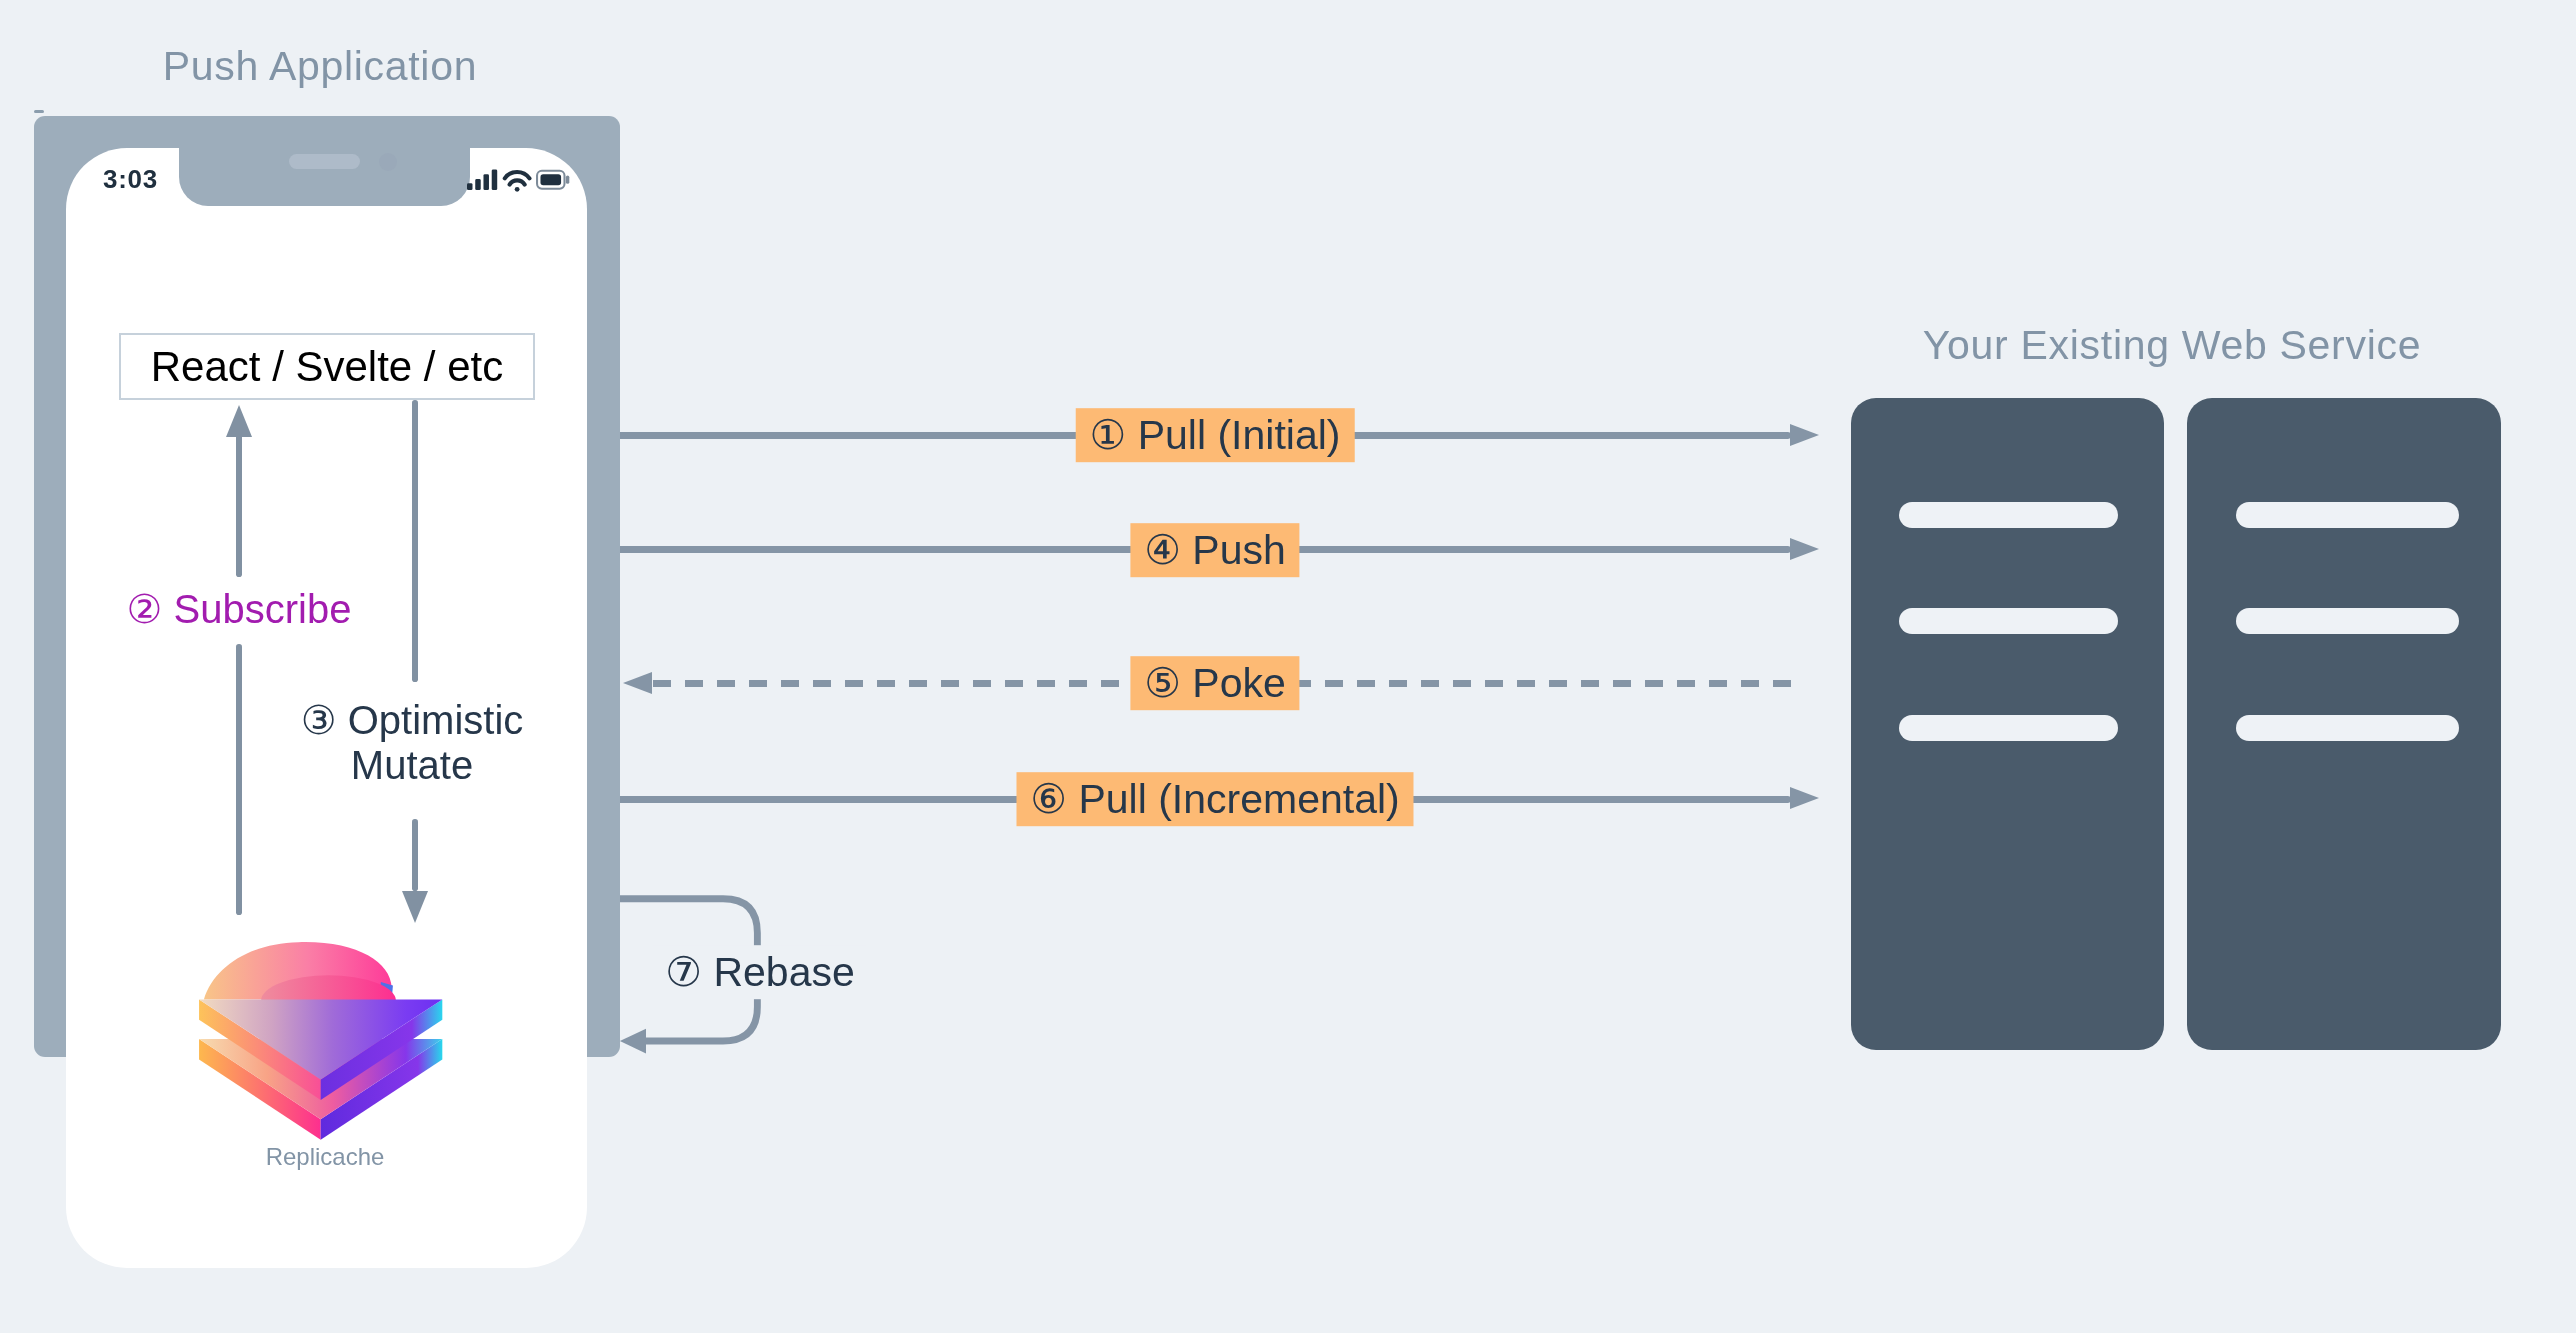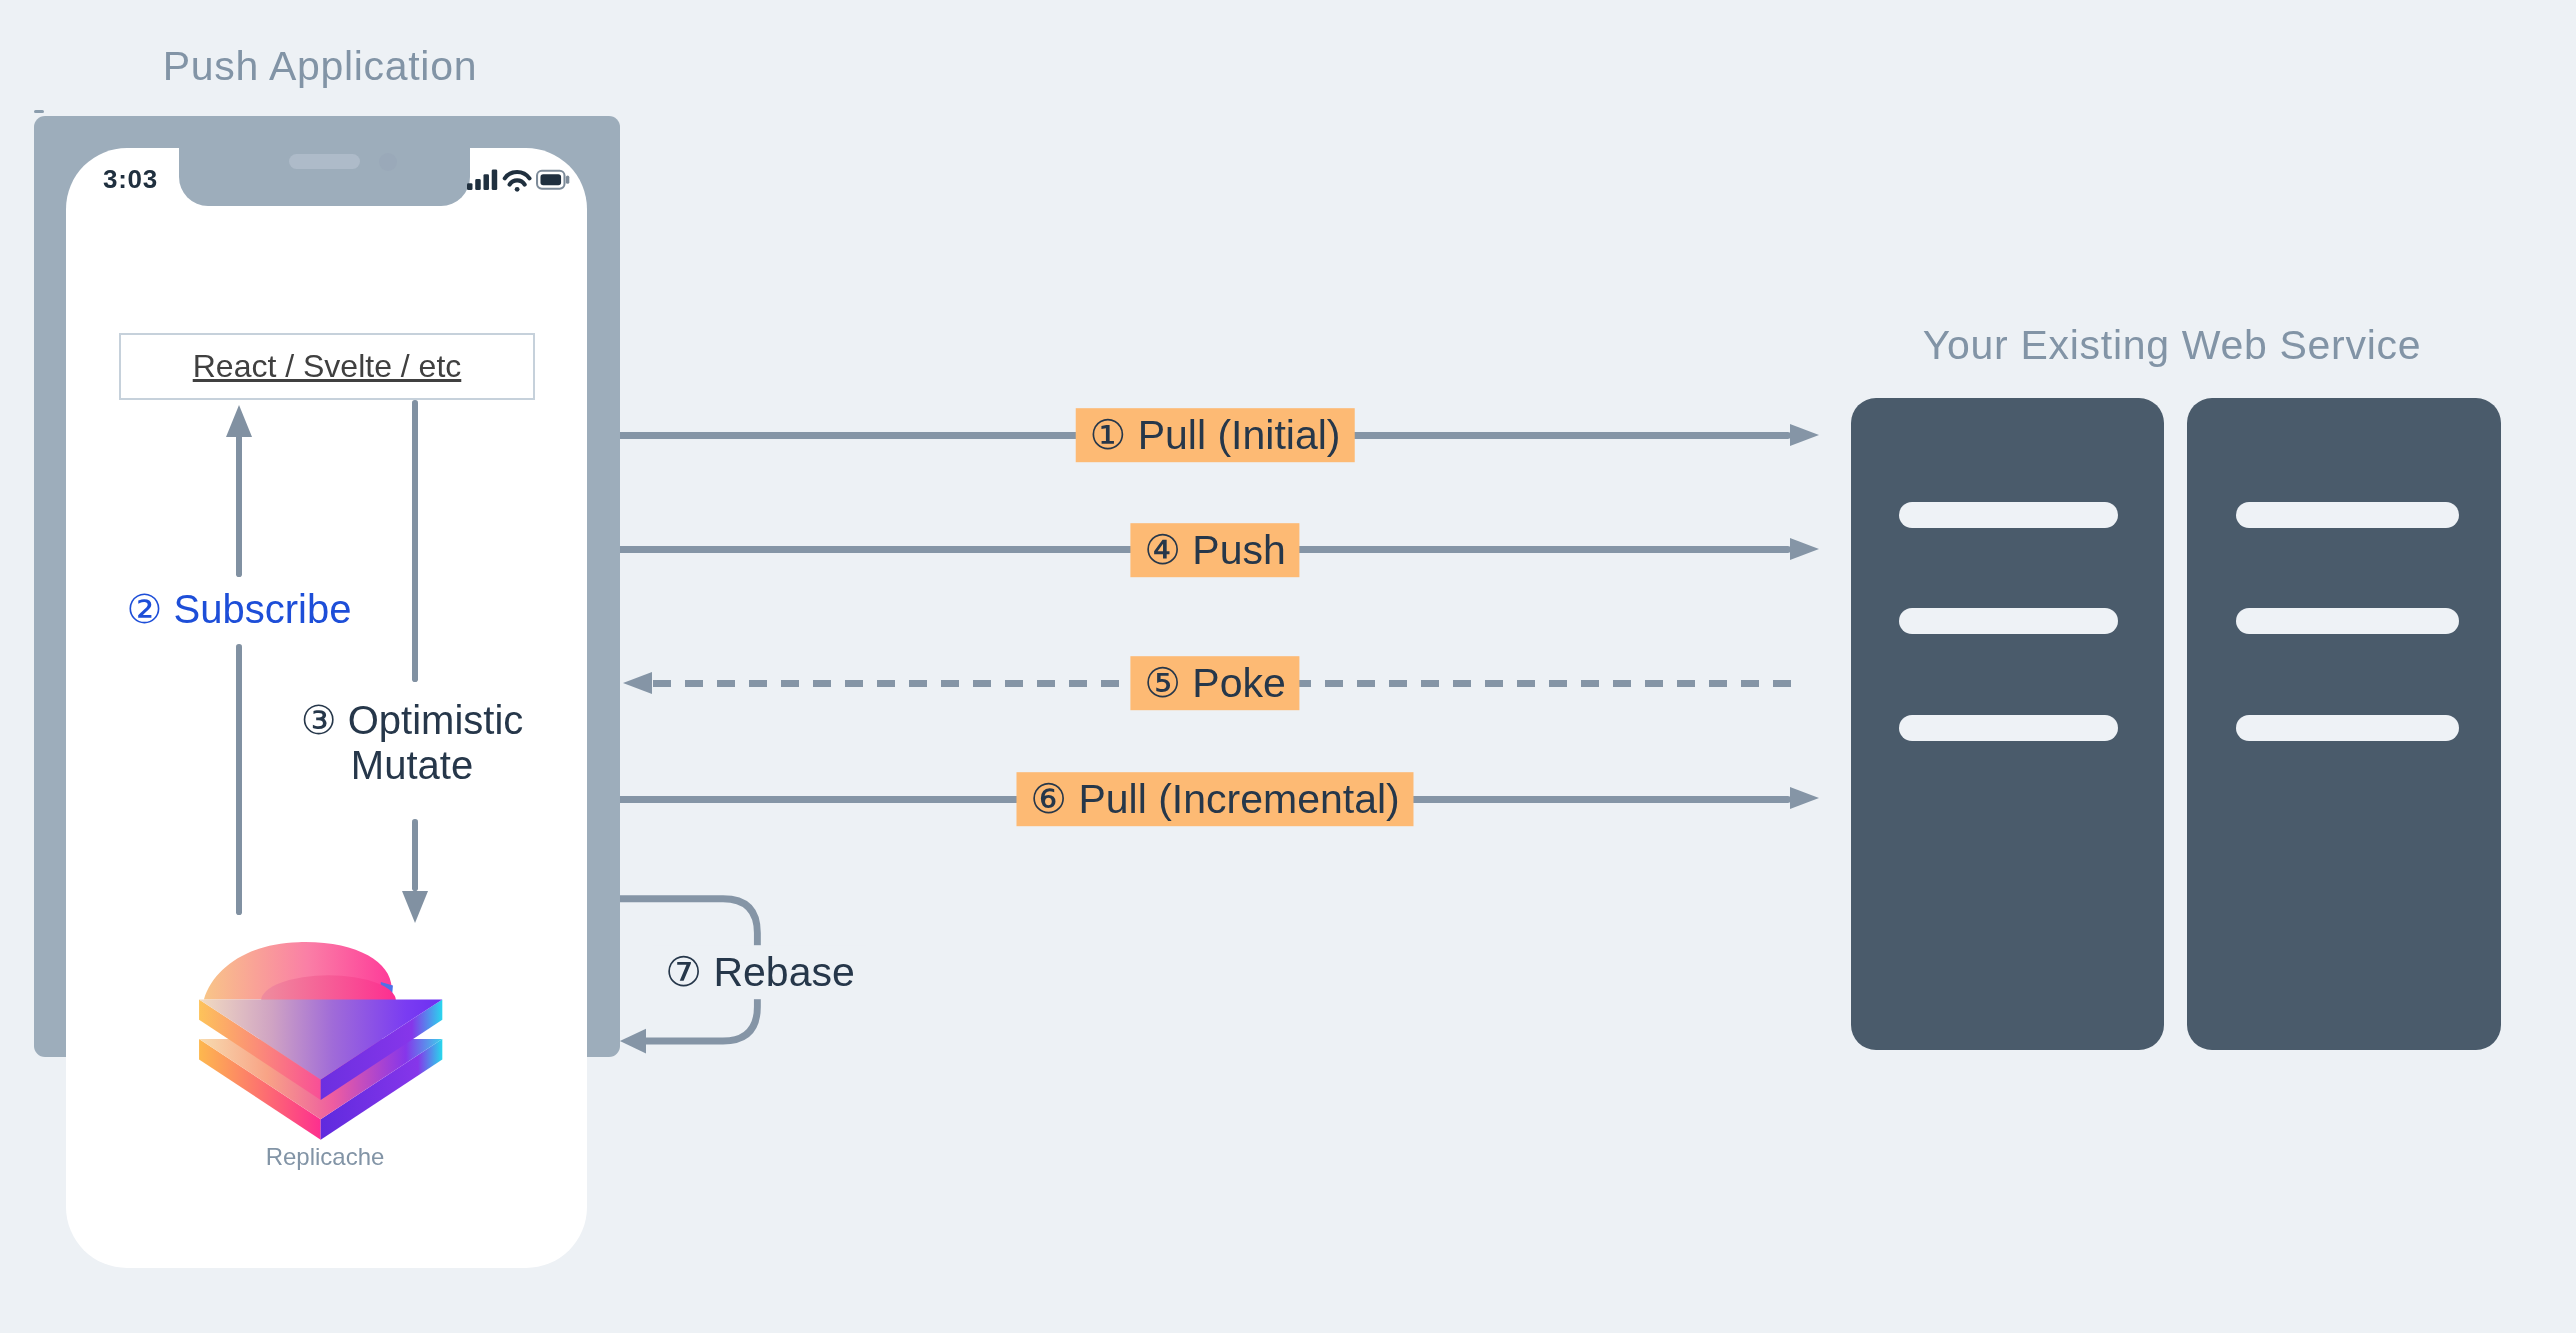--- a/index.html
+++ b/index.html
@@ -19,30 +19,30 @@
   .notch{position:absolute;left:145px;top:32px;width:291px;height:58px;border-radius:0 0 29px 29px;background:#9dadbb;}
   .speaker{position:absolute;left:110px;top:6.2px;width:71px;height:15px;border-radius:7.6px;background:#aebbc9;}
   .camera{position:absolute;left:200px;top:4.8px;width:18px;height:18px;border-radius:50%;background:#9aa9b9;}
   .status-time{position:absolute;left:69px;top:50px;width:96px;height:27.6px;line-height:27.6px;
                font-size:26px;font-weight:bold;color:#20303f;letter-spacing:0.7px;}
   .status-icons{position:absolute;left:433px;top:52px;}
 
   
   .react-box{position:absolute;left:85px;top:217px;width:416px;height:67px;background:#ffffff;
              border:2.1px solid #c6d1db;box-sizing:border-box;display:flex;align-items:center;justify-content:center;
-             font-size:32px;color:#404040;text-decoration:underline;}
+             font-size:42px;color:#000000;}
 
   
   .vline{position:absolute;width:5.5px;background:#8191a2;border-radius:2.8px;}
   .vhead-up{position:absolute;width:0;height:0;border-left:13px solid transparent;border-right:13px solid transparent;
             border-bottom:32px solid #8191a2;}
   .vhead-down{position:absolute;width:0;height:0;border-left:13px solid transparent;border-right:13px solid transparent;
               border-top:32px solid #8191a2;}
   .vlabel{position:absolute;transform:translate(-50%,-50%);background:#ffffff;padding:4.1px 9.6px;
-          font-size:40px;color:#1d4ed8;white-space:nowrap;}
+          font-size:40px;color:#a21caf;white-space:nowrap;}
   .vlabel2{position:absolute;transform:translateX(-50%);background:#ffffff;padding:4.1px 9.6px;
            font-size:40px;color:#26374a;white-space:nowrap;text-align:center;}
 
   .replicache-label{position:absolute;left:291px;top:1027px;width:0;display:flex;justify-content:center;}
   .replicache-label span{font-size:24px;color:#8294a6;white-space:nowrap;}
 
   
   .hline{position:absolute;height:6.9px;background:#8595a6;border-radius:3.4px;}
   .hline-dashed{position:absolute;height:6.9px;background:repeating-linear-gradient(90deg,#8595a6 0 18px,transparent 18px 32px);}
   .ah-right{position:absolute;width:0;height:0;border-top:11.7px solid transparent;border-bottom:11.7px solid transparent;

